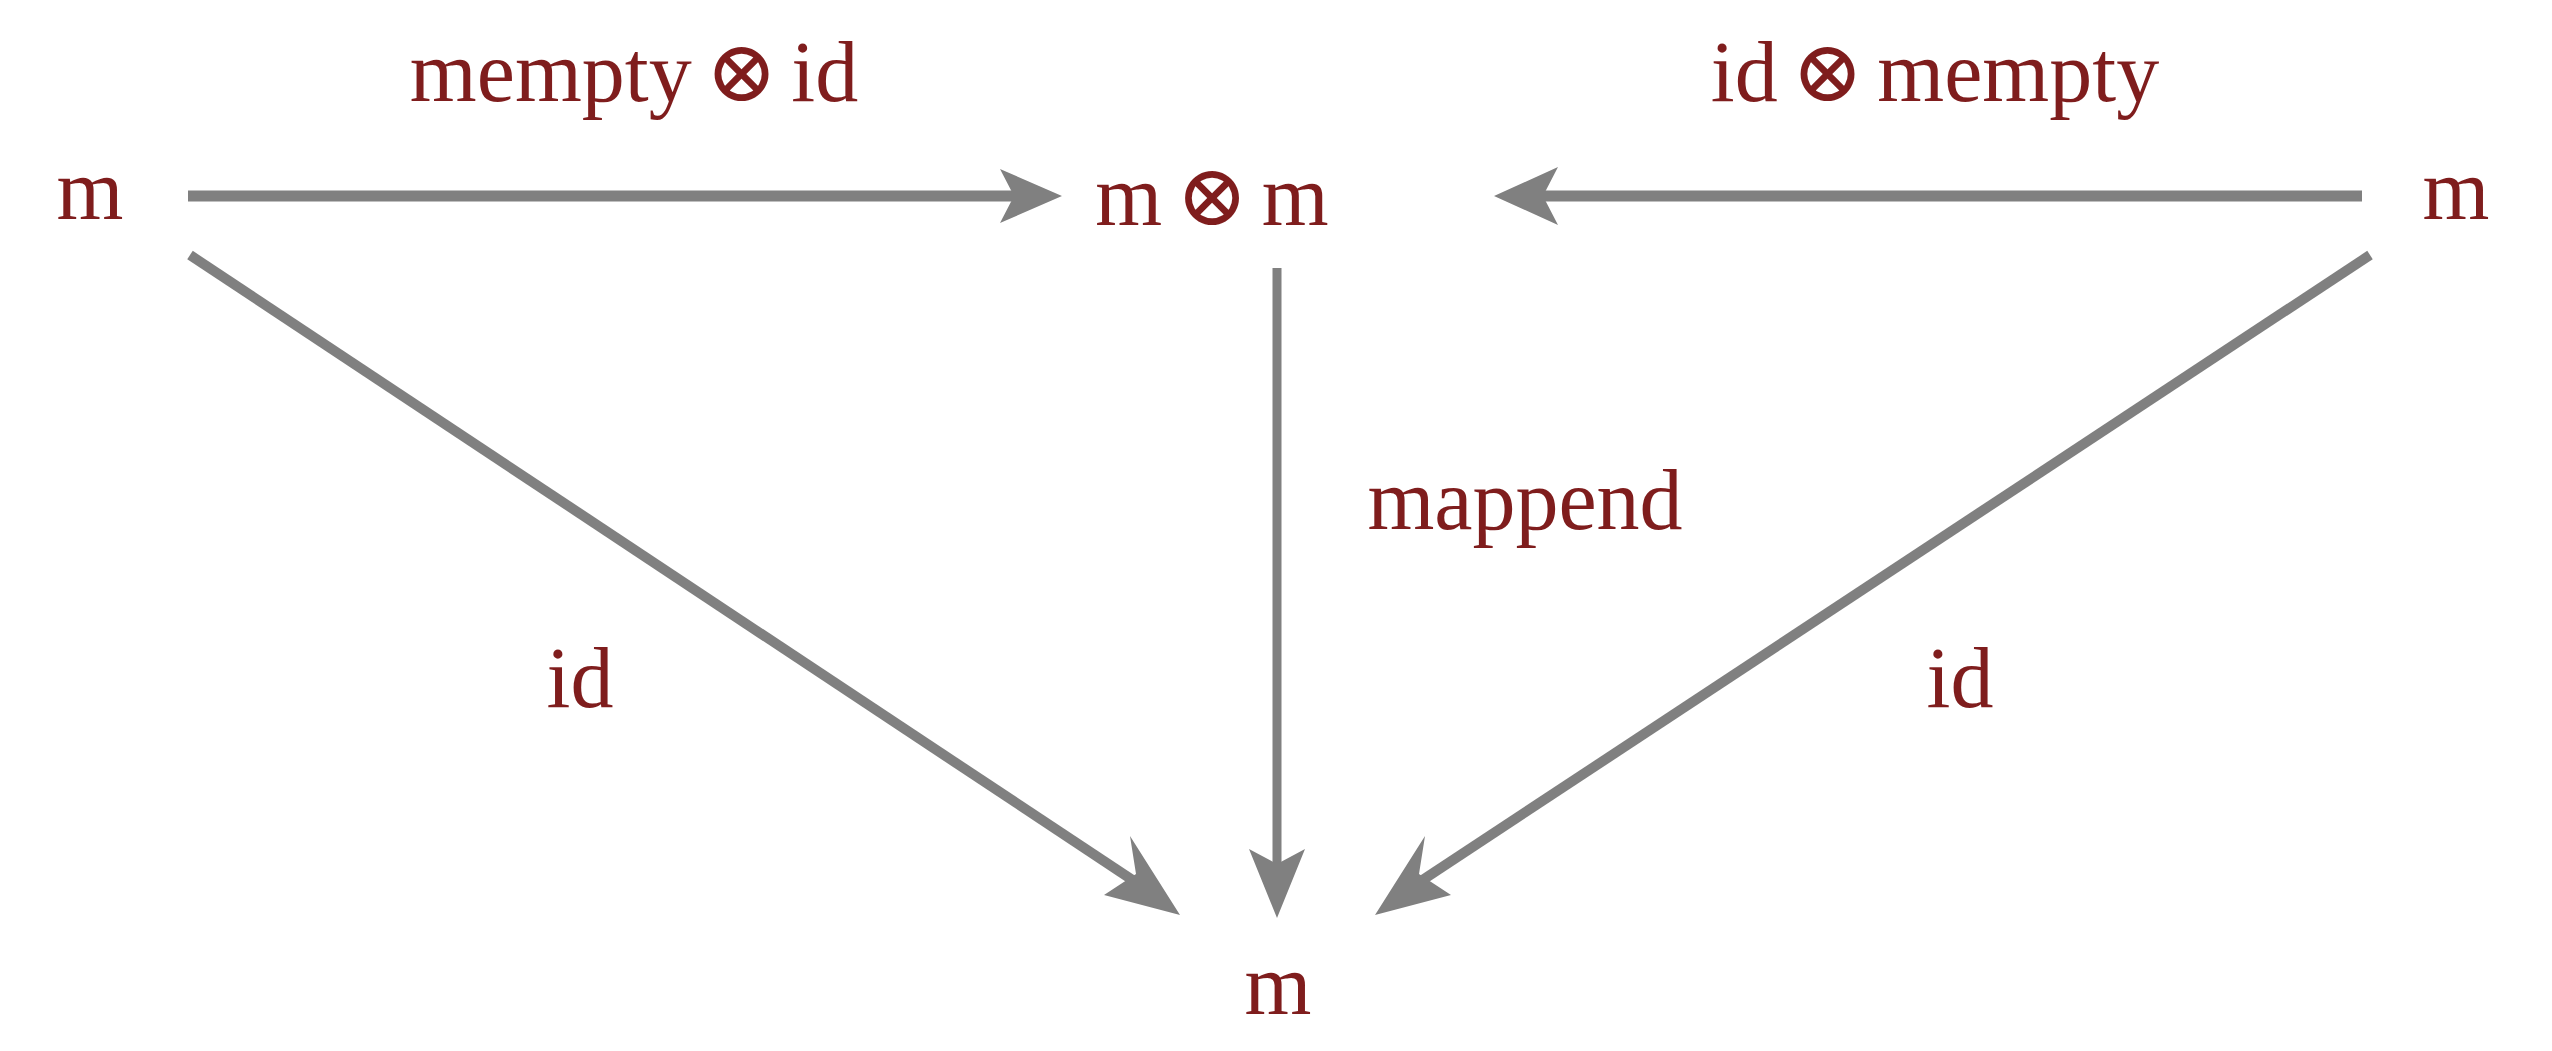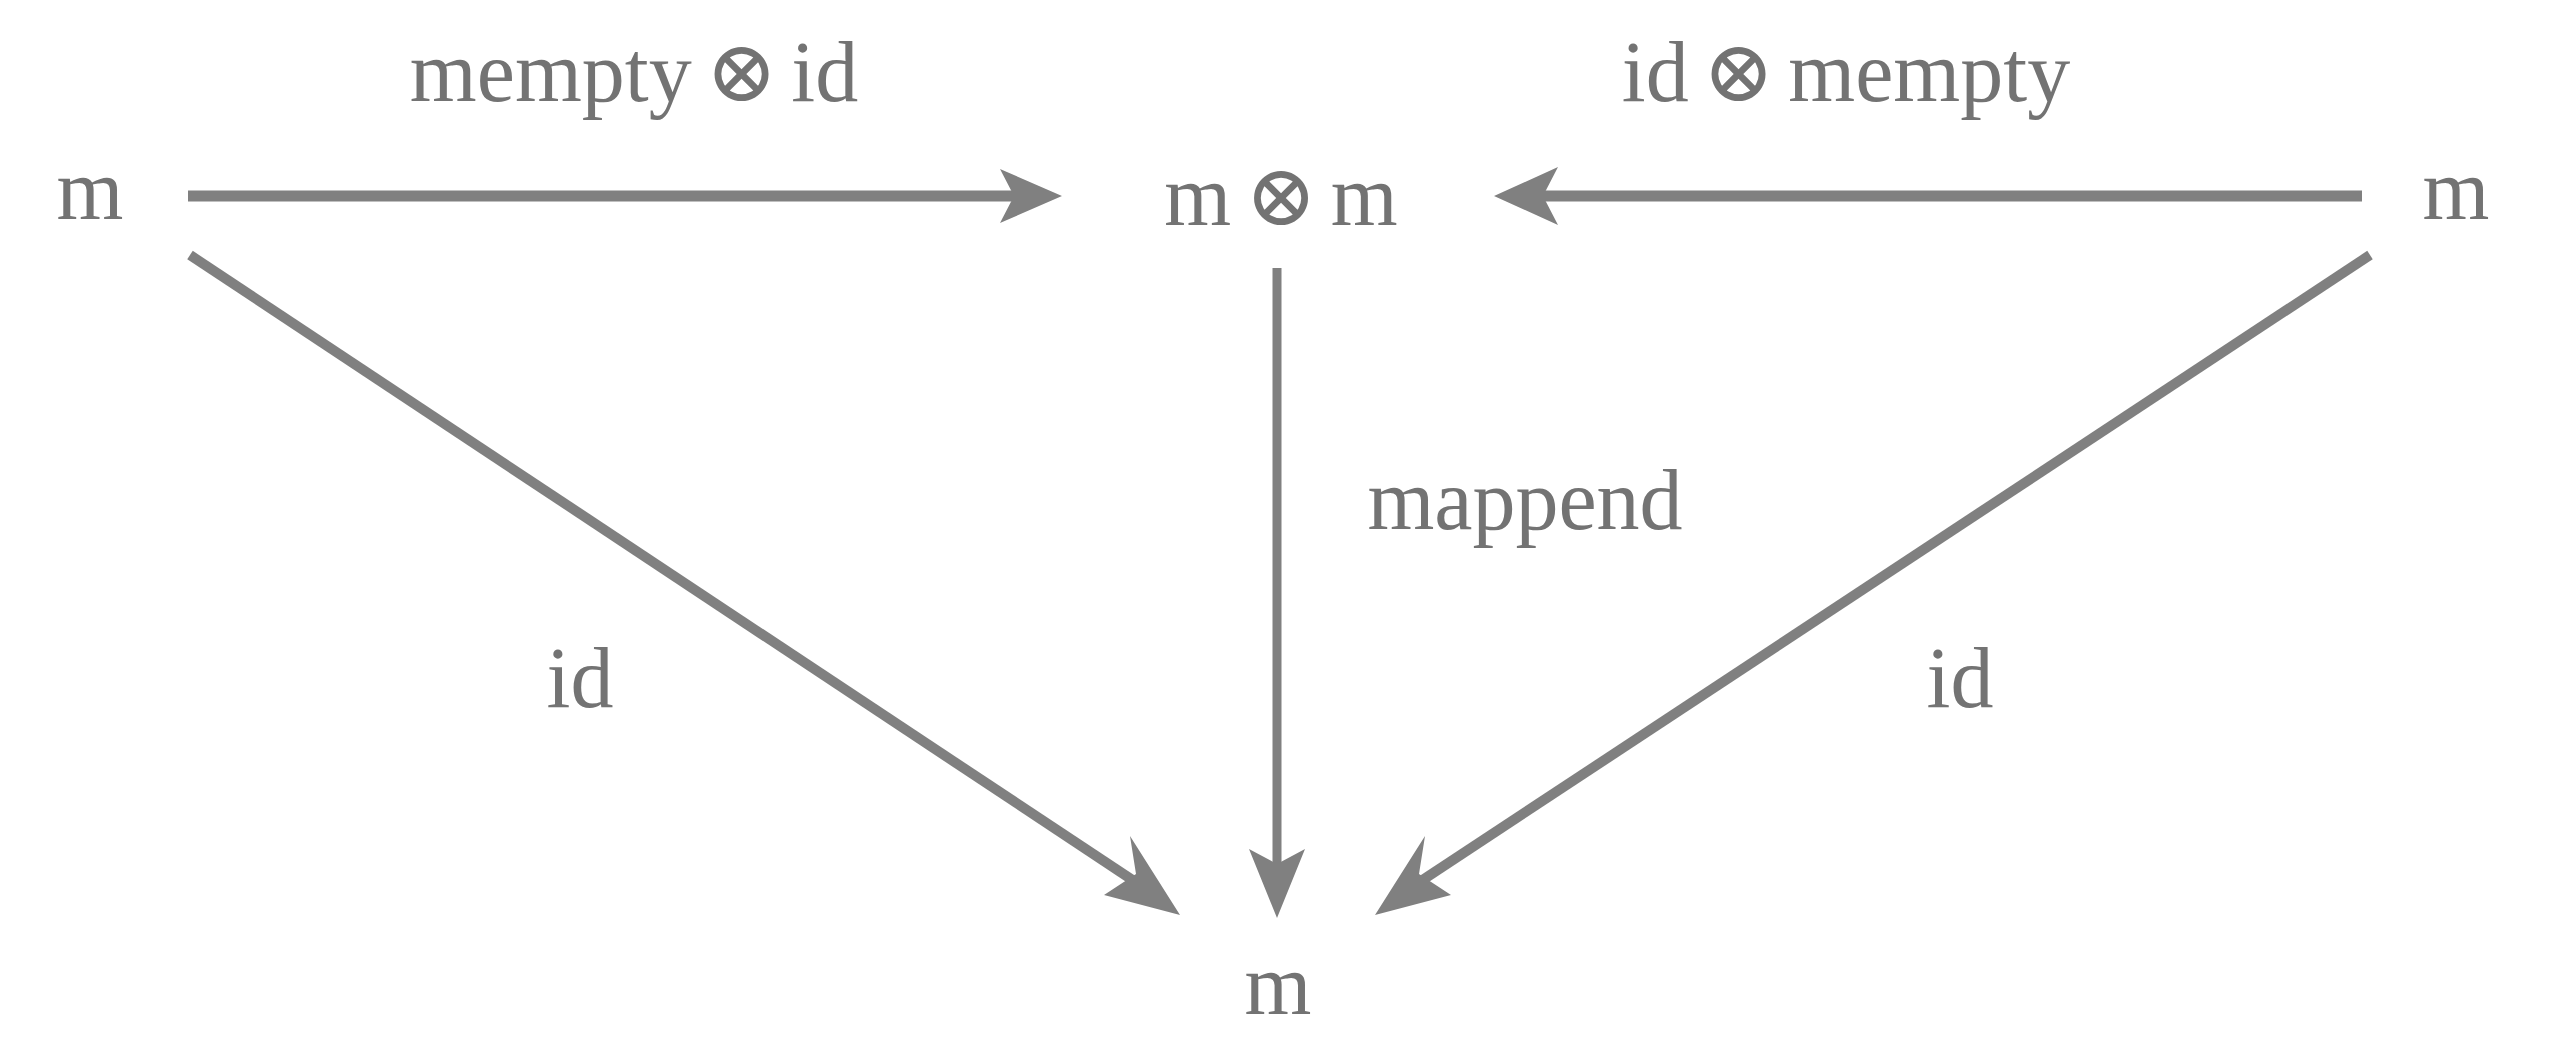--- a/index.html
+++ b/index.html
@@ -22,41 +22,41 @@
     position: absolute;
     left: 0;
     top: 0;
     width: 2552px;
     height: 1051px;
     display: block;
   }
   .node-label,
   .edge-label {
     position: absolute;
-    color: #737373;
+    color: #7f1d1d;
     font-family: "Liberation Serif", "DejaVu Serif", serif;
     white-space: nowrap;
     line-height: 1;
     -webkit-font-smoothing: antialiased;
   }
   .node-label {
     font-size: 86px;
   }
   .edge-label {
     font-size: 86px;
   }
   
   .node-m-left      { left: 90px;   top: 190px; transform: translate(-50%, -50%); }
-  .node-m-tensor    { left: 1281px; top: 196px; transform: translate(-50%, -50%); }
+  .node-m-tensor    { left: 1212px; top: 196px; transform: translate(-50%, -50%); }
   .node-m-right     { left: 2456px; top: 190px; transform: translate(-50%, -50%); }
   .node-m-bottom    { left: 1278px; top: 985px; transform: translate(-50%, -50%); }
 
   
   .label-mempty-id     { left: 634px;  top: 72px;  transform: translate(-50%, -50%); }
-  .label-id-mempty     { left: 1846px; top: 72px;  transform: translate(-50%, -50%); }
+  .label-id-mempty     { left: 1935px; top: 72px;  transform: translate(-50%, -50%); }
   .label-mappend       { left: 1525px; top: 500px; transform: translate(-50%, -50%); }
   .label-id-left       { left: 580px;  top: 678px; transform: translate(-50%, -50%); }
   .label-id-right      { left: 1960px; top: 678px; transform: translate(-50%, -50%); }
 
   .tensor-sym {
     display: inline-block;
     padding: 0 0.16em;
   }
 </style>
 </head>

